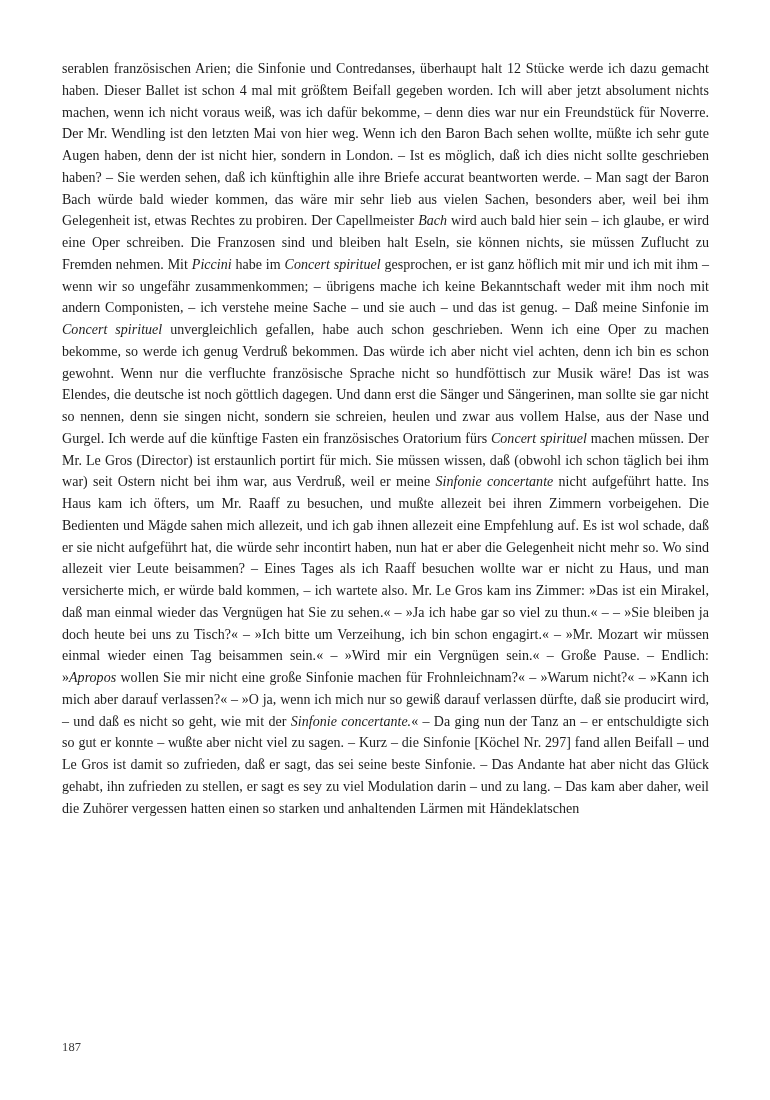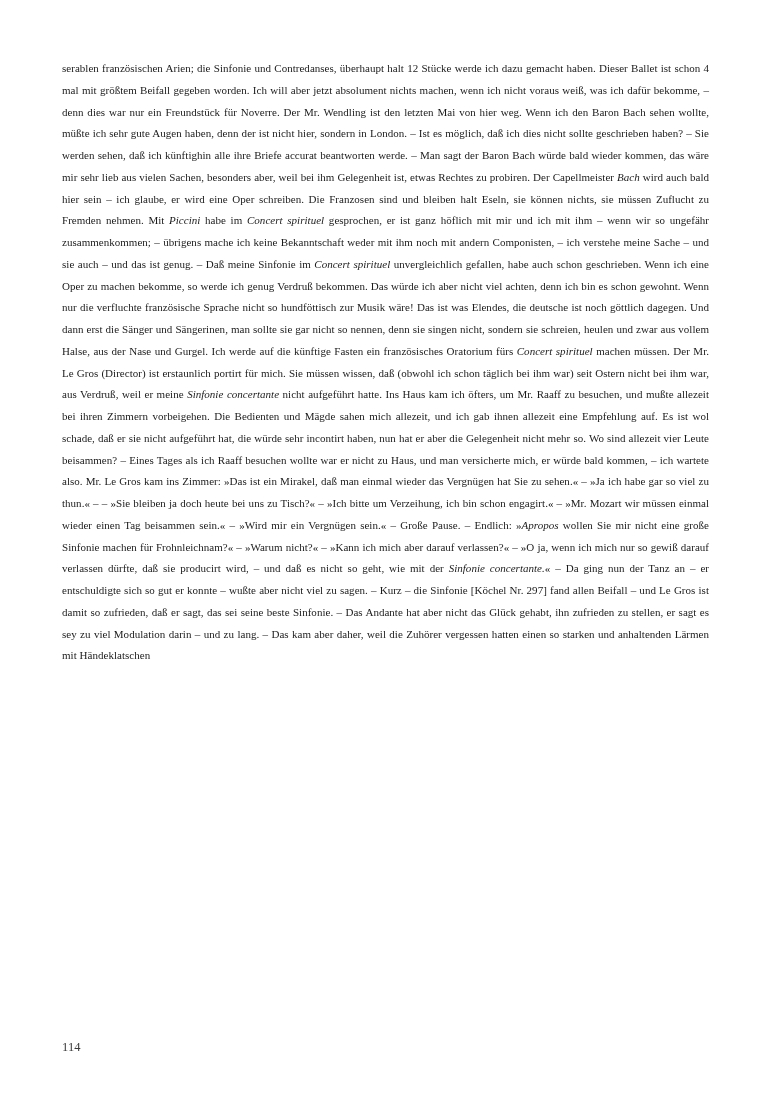--- a/index.html
+++ b/index.html
@@ -24,21 +24,21 @@
     box-sizing: border-box;
   }
   .text-column {
     position: absolute;
     left: 62px;
     top: 58px;
     width: 647px;
   }
   .body-text {
     margin: 0;
-    font-size: 11px;
+    font-size: 14px;
     line-height: 21.75px;
     text-align: justify;
     text-justify: inter-word;
     hyphens: none;
     -webkit-hyphens: none;
     word-spacing: 0.01em;
     letter-spacing: 0.002em;
     color: #1b1b1b;
   }
   .body-text i, .body-text em {
@@ -56,15 +56,15 @@
 </style>
 </head>
 <body>
 
 <div class="page">
 
   <div class="text-column">
     <p class="body-text">serablen französischen Arien; die Sinfonie und Contredanses, überhaupt halt 12 Stücke werde ich dazu gemacht haben. Dieser Ballet ist schon 4 mal mit größtem Beifall gegeben worden. Ich will aber jetzt absolument nichts machen, wenn ich nicht voraus weiß, was ich dafür bekomme, – denn dies war nur ein Freundstück für Noverre. Der Mr. Wendling ist den letzten Mai von hier weg. Wenn ich den Baron Bach sehen wollte, müßte ich sehr gute Augen haben, denn der ist nicht hier, sondern in London. – Ist es möglich, daß ich dies nicht sollte geschrieben haben? – Sie werden sehen, daß ich künftighin alle ihre Briefe accurat beantworten werde. – Man sagt der Baron Bach würde bald wieder kommen, das wäre mir sehr lieb aus vielen Sachen, besonders aber, weil bei ihm Gelegenheit ist, etwas Rechtes zu probiren. Der Capellmeister <i>Bach</i> wird auch bald hier sein – ich glaube, er wird eine Oper schreiben. Die Franzosen sind und bleiben halt Eseln, sie können nichts, sie müssen Zuflucht zu Fremden nehmen. Mit <i>Piccini</i> habe im <i>Concert spirituel</i> gesprochen, er ist ganz höflich mit mir und ich mit ihm – wenn wir so ungefähr zusammenkommen; – übrigens mache ich keine Bekanntschaft weder mit ihm noch mit andern Componisten, – ich verstehe meine Sache – und sie auch – und das ist genug. – Daß meine Sinfonie im <i>Concert spirituel</i> unvergleichlich gefallen, habe auch schon geschrieben. Wenn ich eine Oper zu machen bekomme, so werde ich genug Verdruß bekommen. Das würde ich aber nicht viel achten, denn ich bin es schon gewohnt. Wenn nur die verfluchte französische Sprache nicht so hundföttisch zur Musik wäre! Das ist was Elendes, die deutsche ist noch göttlich dagegen. Und dann erst die Sänger und Sängerinen, man sollte sie gar nicht so nennen, denn sie singen nicht, sondern sie schreien, heulen und zwar aus vollem Halse, aus der Nase und Gurgel. Ich werde auf die künftige Fasten ein französisches Oratorium fürs <i>Concert spirituel</i> machen müssen. Der Mr. Le Gros (Director) ist erstaunlich portirt für mich. Sie müssen wissen, daß (obwohl ich schon täglich bei ihm war) seit Ostern nicht bei ihm war, aus Verdruß, weil er meine <i>Sinfonie concertante</i> nicht aufgeführt hatte. Ins Haus kam ich öfters, um Mr. Raaff zu besuchen, und mußte allezeit bei ihren Zimmern vorbeigehen. Die Bedienten und Mägde sahen mich allezeit, und ich gab ihnen allezeit eine Empfehlung auf. Es ist wol schade, daß er sie nicht aufgeführt hat, die würde sehr incontirt haben, nun hat er aber die Gelegenheit nicht mehr so. Wo sind allezeit vier Leute beisammen? – Eines Tages als ich Raaff besuchen wollte war er nicht zu Haus, und man versicherte mich, er würde bald kommen, – ich wartete also. Mr. Le Gros kam ins Zimmer: »Das ist ein Mirakel, daß man einmal wieder das Vergnügen hat Sie zu sehen.« – »Ja ich habe gar so viel zu thun.« – – »Sie bleiben ja doch heute bei uns zu Tisch?« – »Ich bitte um Verzeihung, ich bin schon engagirt.« – »Mr. Mozart wir müssen einmal wieder einen Tag beisammen sein.« – »Wird mir ein Vergnügen sein.« – Große Pause. – Endlich: »<i>Apropos</i> wollen Sie mir nicht eine große Sinfonie machen für Frohnleichnam?« – »Warum nicht?« – »Kann ich mich aber darauf verlassen?« – »O ja, wenn ich mich nur so gewiß darauf verlassen dürfte, daß sie producirt wird, – und daß es nicht so geht, wie mit der <i>Sinfonie concertante.</i>« – Da ging nun der Tanz an – er entschuldigte sich so gut er konnte – wußte aber nicht viel zu sagen. – Kurz – die Sinfonie [Köchel Nr. 297] fand allen Beifall – und Le Gros ist damit so zufrieden, daß er sagt, das sei seine beste Sinfonie. – Das Andante hat aber nicht das Glück gehabt, ihn zufrieden zu stellen, er sagt es sey zu viel Modulation darin – und zu lang. – Das kam aber daher, weil die Zuhörer vergessen hatten einen so starken und anhaltenden Lärmen mit Händeklatschen</p>
   </div>
 
-  <div class="folio">114</div>
+  <div class="folio">187</div>
 
 </div>
 
 </body></html>

